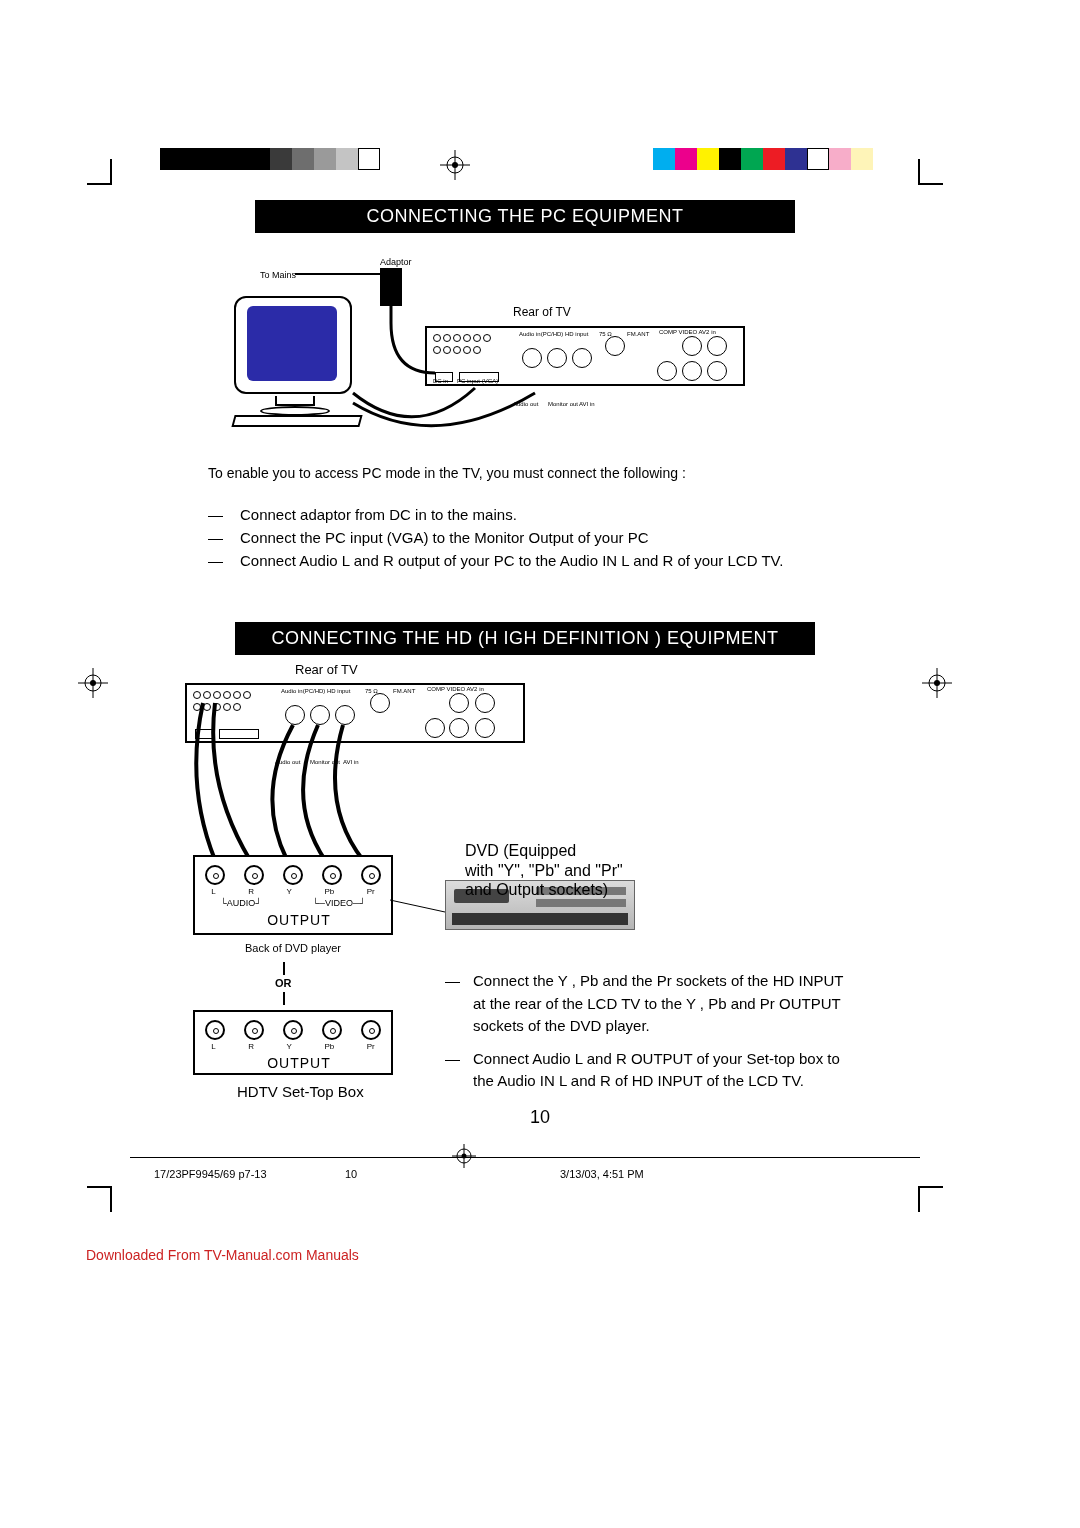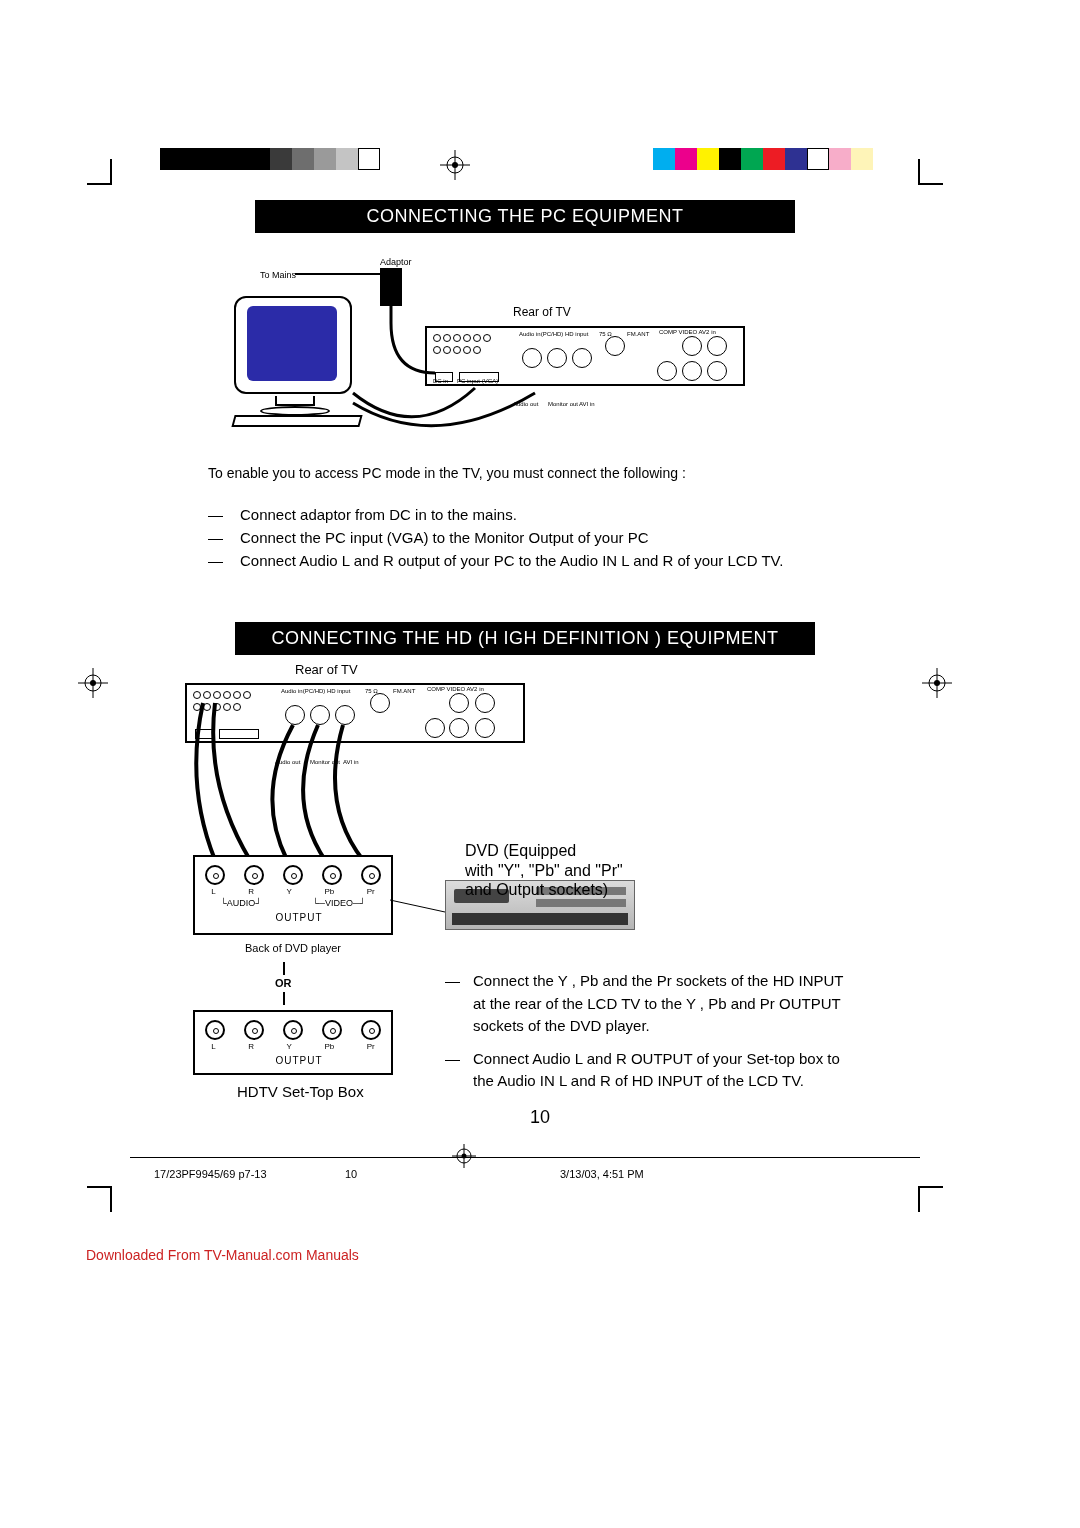--- a/index.html
+++ b/index.html
@@ -74,21 +74,21 @@
 
   .dvdbox {
     position:absolute; left: 18px; top: 190px; width: 200px; height: 80px;
     border: 2px solid #000; background:#fff; text-align:center;
   }
   .rca-row { display:flex; justify-content: space-around; margin-top:8px; }
   .rca { width: 20px; height: 20px; border: 2px solid #000; border-radius:50%; position:relative; }
   .rca::after { content:""; position:absolute; left:6px; top:6px; width:4px; height:4px; border:1px solid #000; border-radius:50%; }
   .rca-labels { display:flex; justify-content: space-around; font-size: 8px; margin-top: 2px; }
   .grp-label { font-size: 9px; display:flex; justify-content: space-around; margin-top:2px; }
-  .output-label { font-size: 10px; letter-spacing: 1px; margin-top: 4px; padding-left: 12px; }
+  .output-label { font-size: 14px; letter-spacing: 1px; margin-top: 4px; padding-left: 12px; }
   .backofdvd { position:absolute; left:70px; top:277px; font-size:11px; }
   .or-label { position:absolute; left:100px; top:312px; font-size:11px; font-weight:bold; }
   .or-bar-top { position:absolute; left:108px; top:297px; width:2px; height:13px; background:#000; }
   .or-bar-bot { position:absolute; left:108px; top:327px; width:2px; height:13px; background:#000; }
   .hdtvbox {
     position:absolute; left: 18px; top: 345px; width: 200px; height: 65px;
     border: 2px solid #000; background:#fff; text-align:center;
   }
   .hdtv-label { position:absolute; left:62px; top:418px; font-size:15px; }
 

